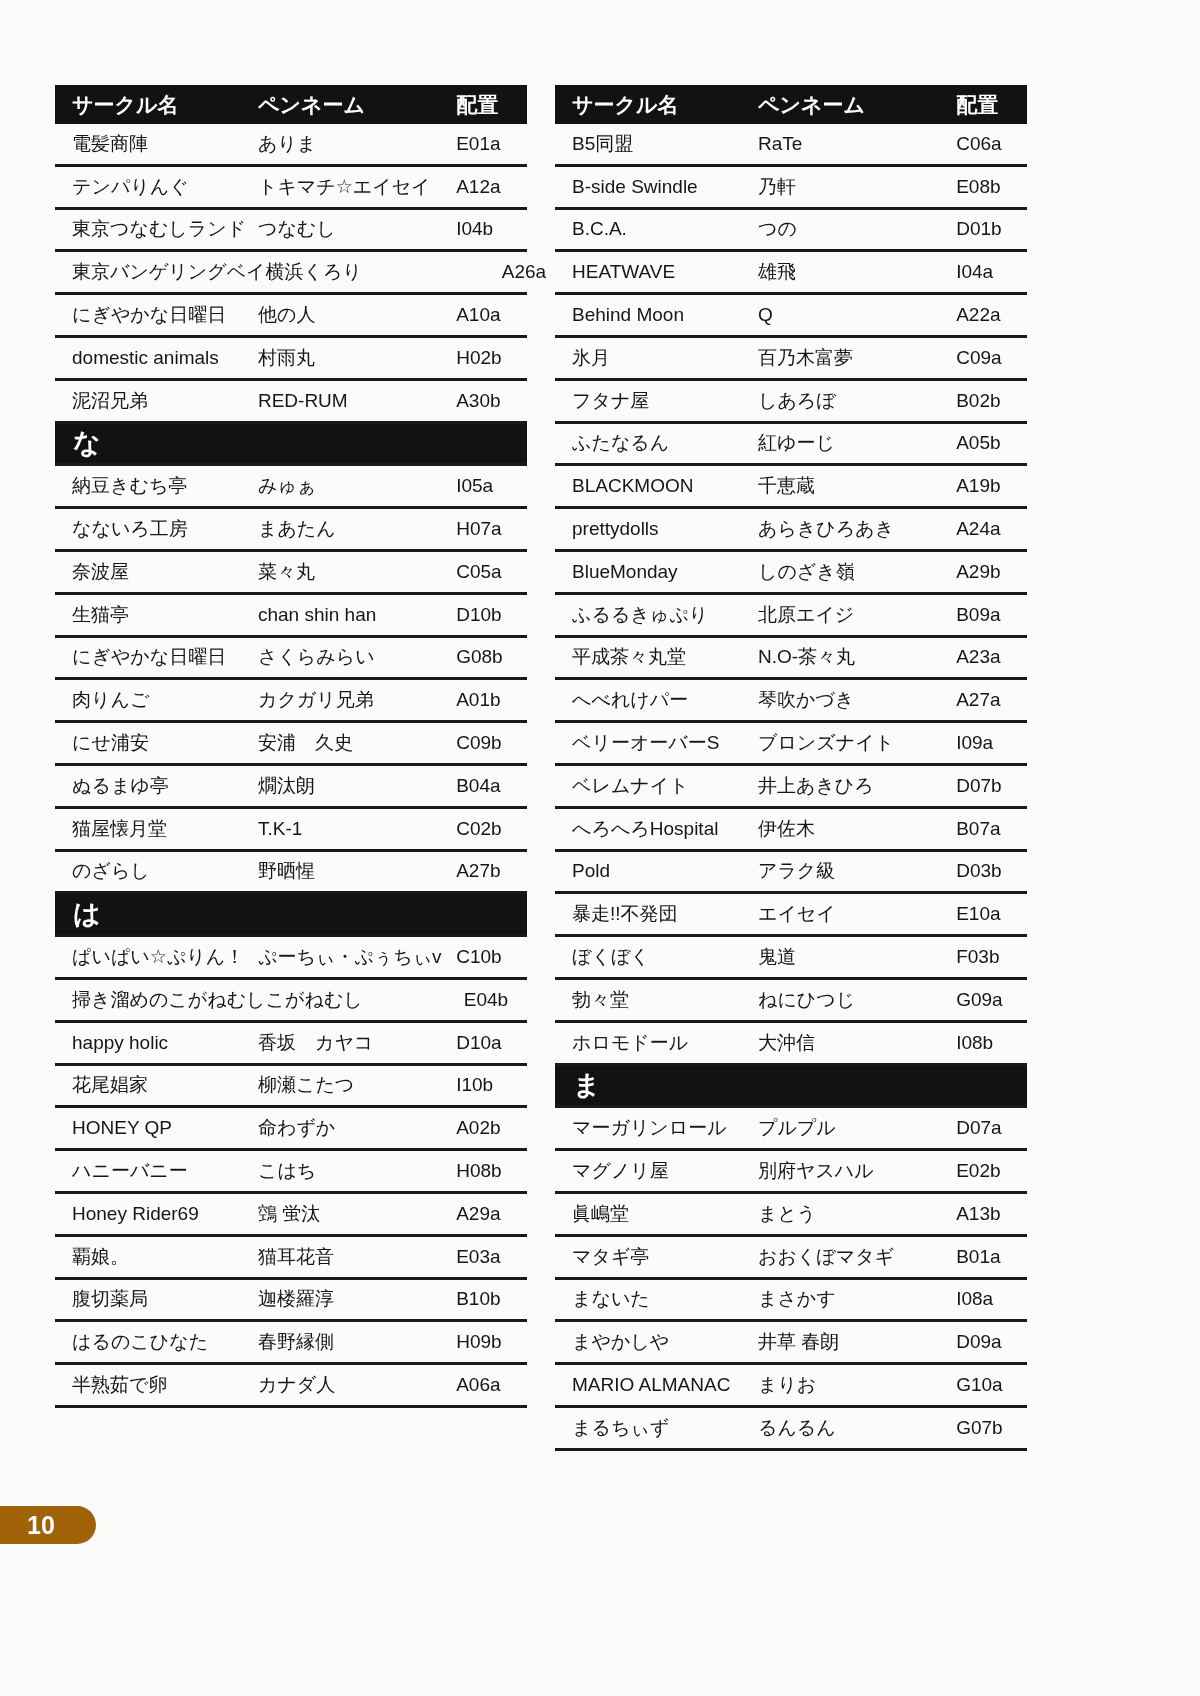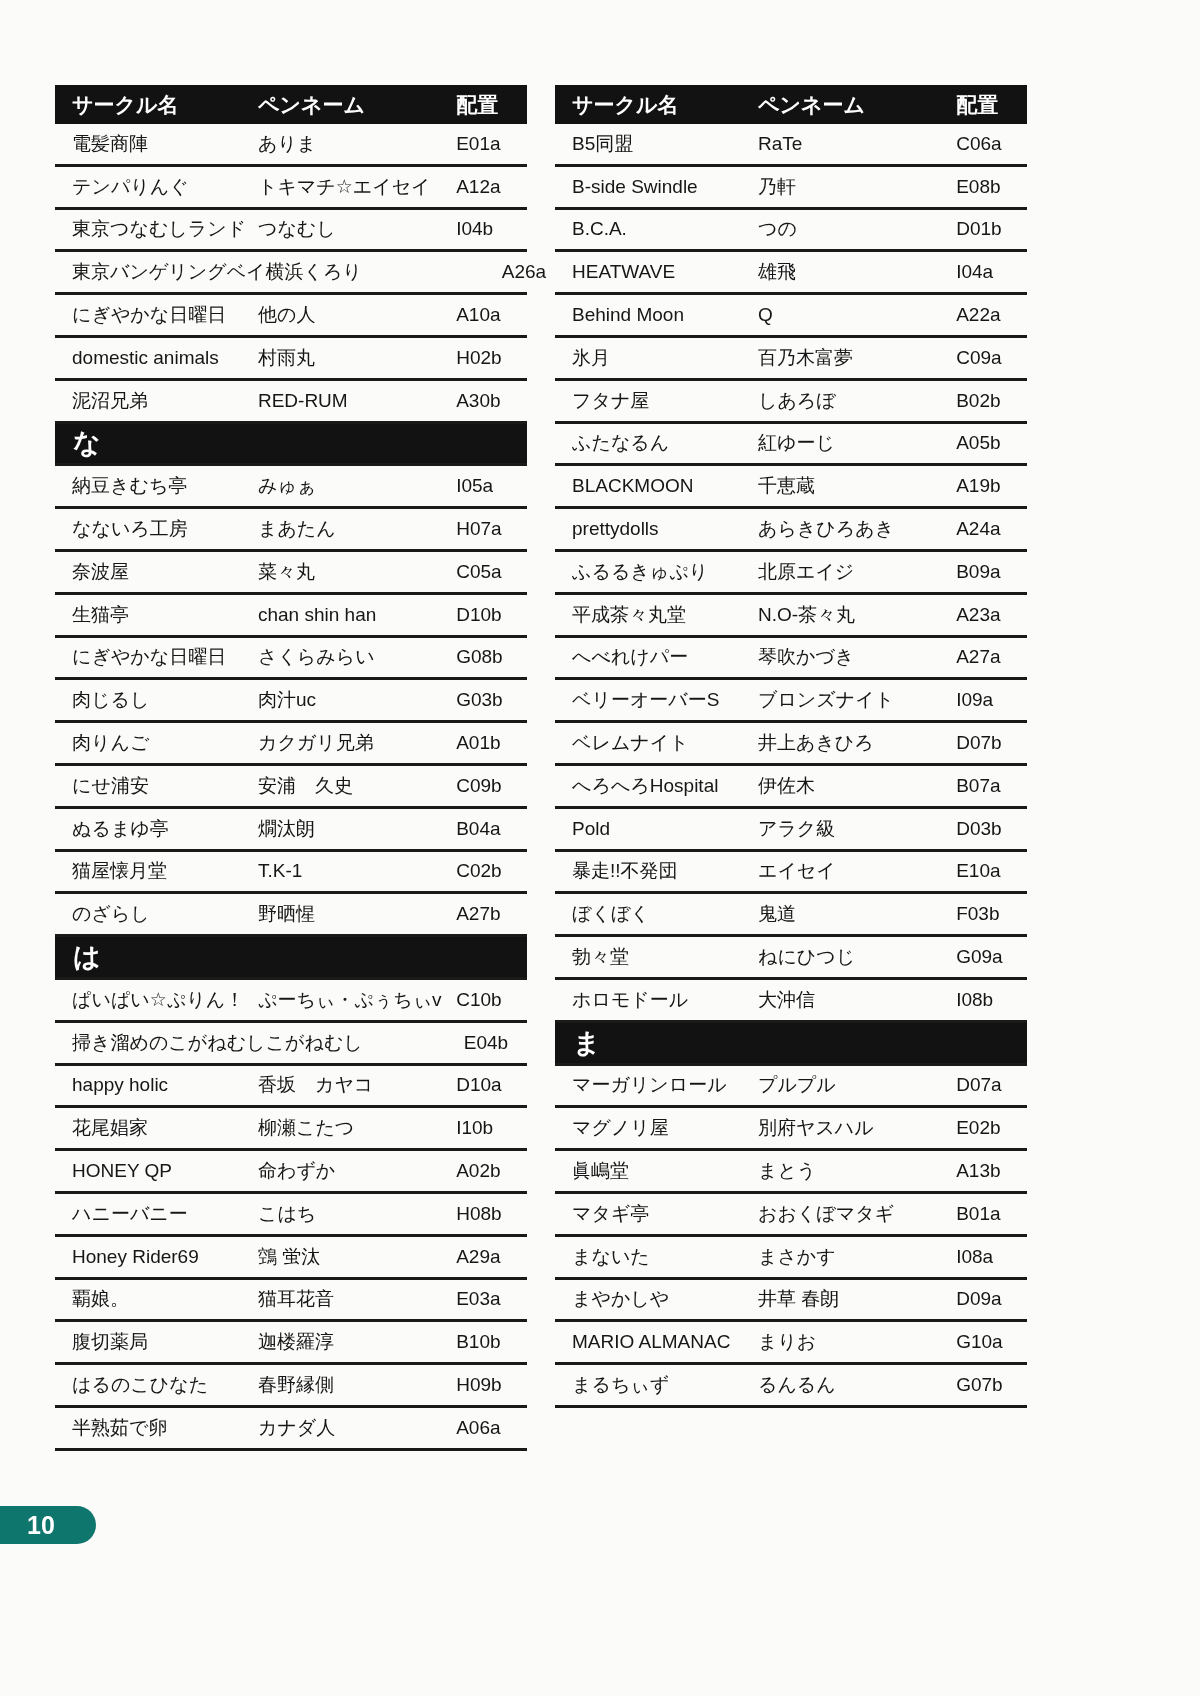--- a/index.html
+++ b/index.html
@@ -32,21 +32,21 @@
     font-size:27px;font-weight:bold;
     border-bottom:3px solid #1a1a1a;
   }
   .cell,.hcell{white-space:nowrap;}
   .col-circle{flex:0 0 43%;padding-left:17px;box-sizing:border-box;}
   .col-pen{flex:0 0 42%;}
   .col-place{flex:1 1 auto;}
   .page-badge{
     position:absolute;left:0;top:1506px;
     width:96px;height:38px;
-    background:#0f766e;color:#ffffff;
+    background:#a16207;color:#ffffff;
     border-radius:0 19px 19px 0;
     display:flex;align-items:center;justify-content:center;
     font-size:25px;font-weight:bold;
     padding-right:14px;box-sizing:border-box;
   }
 </style>
 </head>
 <body>
 
 <div class="page">
@@ -113,25 +113,20 @@
           <span class="cell col-circle">生猫亭</span>
           <span class="cell col-pen">chan shin han</span>
           <span class="cell col-place">D10b</span>
         </div>
         <div class="row">
           <span class="cell col-circle">にぎやかな日曜日</span>
           <span class="cell col-pen">さくらみらい</span>
           <span class="cell col-place">G08b</span>
         </div>
         <div class="row">
-          <span class="cell col-circle">肉じるし</span>
-          <span class="cell col-pen">肉汁uc</span>
-          <span class="cell col-place">G03b</span>
-        </div>
-        <div class="row">
           <span class="cell col-circle">肉りんご</span>
           <span class="cell col-pen">カクガリ兄弟</span>
           <span class="cell col-place">A01b</span>
         </div>
         <div class="row">
           <span class="cell col-circle">にせ浦安</span>
           <span class="cell col-pen">安浦　久史</span>
           <span class="cell col-place">C09b</span>
         </div>
         <div class="row">
@@ -259,20 +254,25 @@
           <span class="cell col-circle">BLACKMOON</span>
           <span class="cell col-pen">千恵蔵</span>
           <span class="cell col-place">A19b</span>
         </div>
         <div class="row">
           <span class="cell col-circle">prettydolls</span>
           <span class="cell col-pen">あらきひろあき</span>
           <span class="cell col-place">A24a</span>
         </div>
         <div class="row">
+          <span class="cell col-circle">BlueMonday</span>
+          <span class="cell col-pen">しのざき嶺</span>
+          <span class="cell col-place">A29b</span>
+        </div>
+        <div class="row">
           <span class="cell col-circle">ふるるきゅぷり</span>
           <span class="cell col-pen">北原エイジ</span>
           <span class="cell col-place">B09a</span>
         </div>
         <div class="row">
           <span class="cell col-circle">平成茶々丸堂</span>
           <span class="cell col-pen">N.O-茶々丸</span>
           <span class="cell col-place">A23a</span>
         </div>
         <div class="row">

